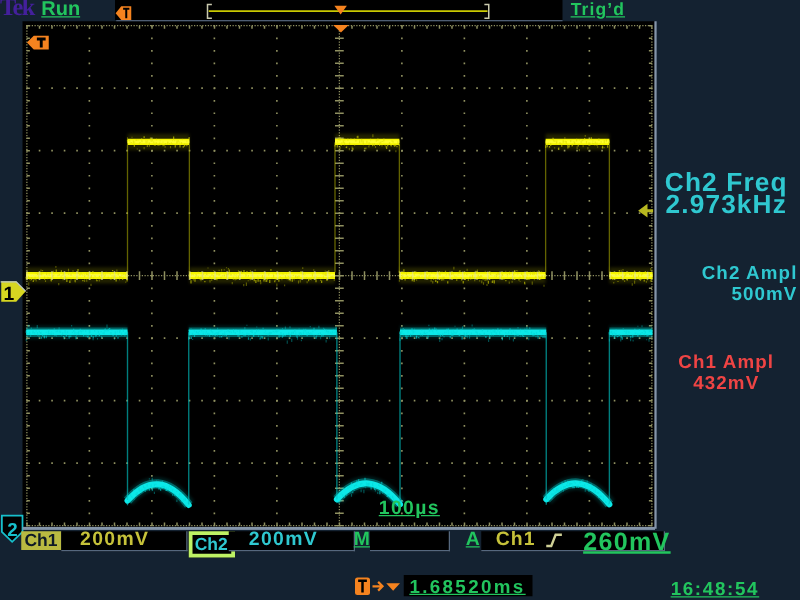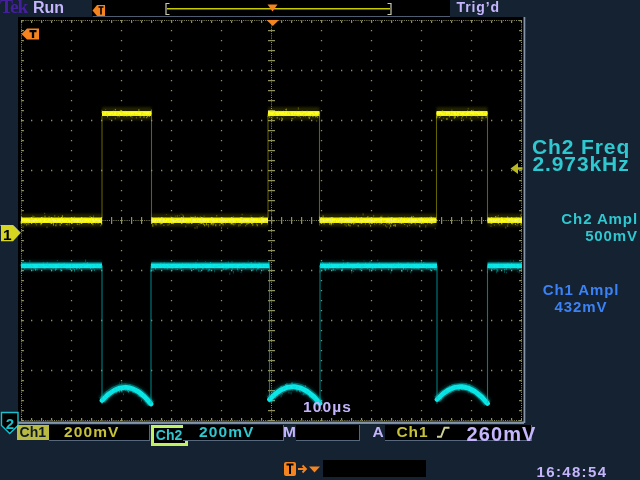--- a/index.html
+++ b/index.html
@@ -1,19 +1,19 @@
 <!DOCTYPE html>
 <html><head>
 <meta charset="utf-8">
 <style>
   html,body{margin:0;padding:0;background:#142231;}
   #scope{position:relative;width:640px;height:480px;background:#142231;overflow:hidden;
          font-family:"Liberation Sans",sans-serif;-webkit-font-smoothing:antialiased;}
   .t{position:absolute;white-space:pre;}
-  .khaki{color:#c4b5fd;}
+  .khaki{color:#22c55e;text-decoration:underline;}
   .cyan{color:#2fc8d0;}
   #screen{position:absolute;left:18px;top:17px;width:506px;height:405px;background:#000;}
   svg{position:absolute;left:0;top:0;}
 </style>
 </head>
 <body>
 <div id="scope">
 
   <div id="screen"></div>
 
@@ -158,21 +158,21 @@
 
     <path d="M1.5,412.5 H18 V425.5 L9.7,433.5 L1.5,425.5 Z" fill="#000" stroke="#17c0cc" stroke-width="1.4"></path>
     <text x="10" y="429" font-size="15" font-weight="bold" fill="#17c0cc" text-anchor="middle" font-family="Liberation Sans,sans-serif">2</text>
 
     <rect x="18" y="421.5" width="506" height="2.4" fill="#8495aa"></rect>
     <rect x="523.5" y="17" width="1.8" height="406" fill="#8495aa"></rect>
   </svg>
 
   <div class="t cyan" style="left:524px;top:139px;width:114px;text-align:center;font-size:21px;font-weight:bold;line-height:16.5px;letter-spacing:0.9px;">Ch2 Freq<br>2.973kHz</div>
   <div class="t cyan" style="left:524px;top:211px;width:114px;text-align:right;font-size:15px;font-weight:bold;line-height:16.5px;letter-spacing:0.9px;">Ch2 Ampl<br>500mV</div>
-  <div class="t" style="left:524px;top:282px;width:114px;text-align:center;font-size:15px;font-weight:bold;line-height:16.5px;letter-spacing:0.9px;color:#3b82f6;">Ch1 Ampl<br>432mV</div>
+  <div class="t" style="left:524px;top:282px;width:114px;text-align:center;font-size:15px;font-weight:bold;line-height:16.5px;letter-spacing:0.9px;color:#ef4444;">Ch1 Ampl<br>432mV</div>
 
   <div class="t" style="left:17px;top:425px;width:31.5px;height:15px;background:#b9ba41;color:#0e1a26;font-size:14px;font-weight:bold;text-align:center;line-height:15px;">Ch1</div>
   <div class="t" style="left:48.5px;top:425px;width:100px;height:15px;background:#000;border-bottom:1px solid #56687e;border-right:1px solid #56687e;"></div>
   <div class="t" style="left:64px;top:422.9px;font-size:15.5px;font-weight:bold;letter-spacing:1.1px;color:#c6c23a;">200mV</div>
   <div class="t" style="left:150.5px;top:425px;width:31px;height:15px;background:#000;border:3px solid #bef264;color:#2fc8d0;font-size:14px;font-weight:bold;text-align:center;line-height:14px;">Ch2</div>
   <div class="t" style="left:182.5px;top:425px;width:100px;height:15px;background:#000;border-bottom:1px solid #56687e;border-right:1px solid #56687e;"></div>
   <div class="t" style="left:199px;top:422.9px;font-size:15.5px;font-weight:bold;letter-spacing:1.1px;color:#2fc8d0;">200mV</div>
   <div class="t khaki" style="left:283px;top:422.9px;font-size:15.5px;font-weight:bold;">M</div>
   <div class="t" style="left:296px;top:425px;width:63px;height:15px;background:#000;border-bottom:1px solid #56687e;border-right:1px solid #56687e;"></div>
   <div class="t khaki" style="left:303px;top:398px;font-size:15.5px;font-weight:bold;letter-spacing:1.1px;">100µs</div>
@@ -187,13 +187,14 @@
 
   <div class="t khaki" style="left:536.5px;top:462.5px;font-size:15px;font-weight:bold;letter-spacing:1.35px;">16:48:54</div>
 
   <svg class="t" style="left:283px;top:460px;" width="40" height="18" viewBox="0 0 40 18">
     <rect x="1" y="2" width="12" height="14" rx="2" fill="#f5831f"></rect>
     <path d="M3.5,4.5 h7 M7,4.5 v9.5" stroke="#000" stroke-width="2" fill="none"></path>
     <path d="M15,9 h7 M19.5,5.5 l3.5,3.5 l-3.5,3.5" stroke="#f5831f" stroke-width="1.8" fill="none"></path>
     <path d="M26,6.5 h11 l-5.5,6 z" fill="#f5831f"></path>
   </svg>
   <div class="t" style="left:323px;top:460px;width:103px;height:17px;background:#000;"></div>
+  <div class="t khaki" style="left:327.5px;top:460.5px;font-size:15px;font-weight:bold;letter-spacing:1.9px;">1.68520ms</div>
 </div>
 
 </body></html>

